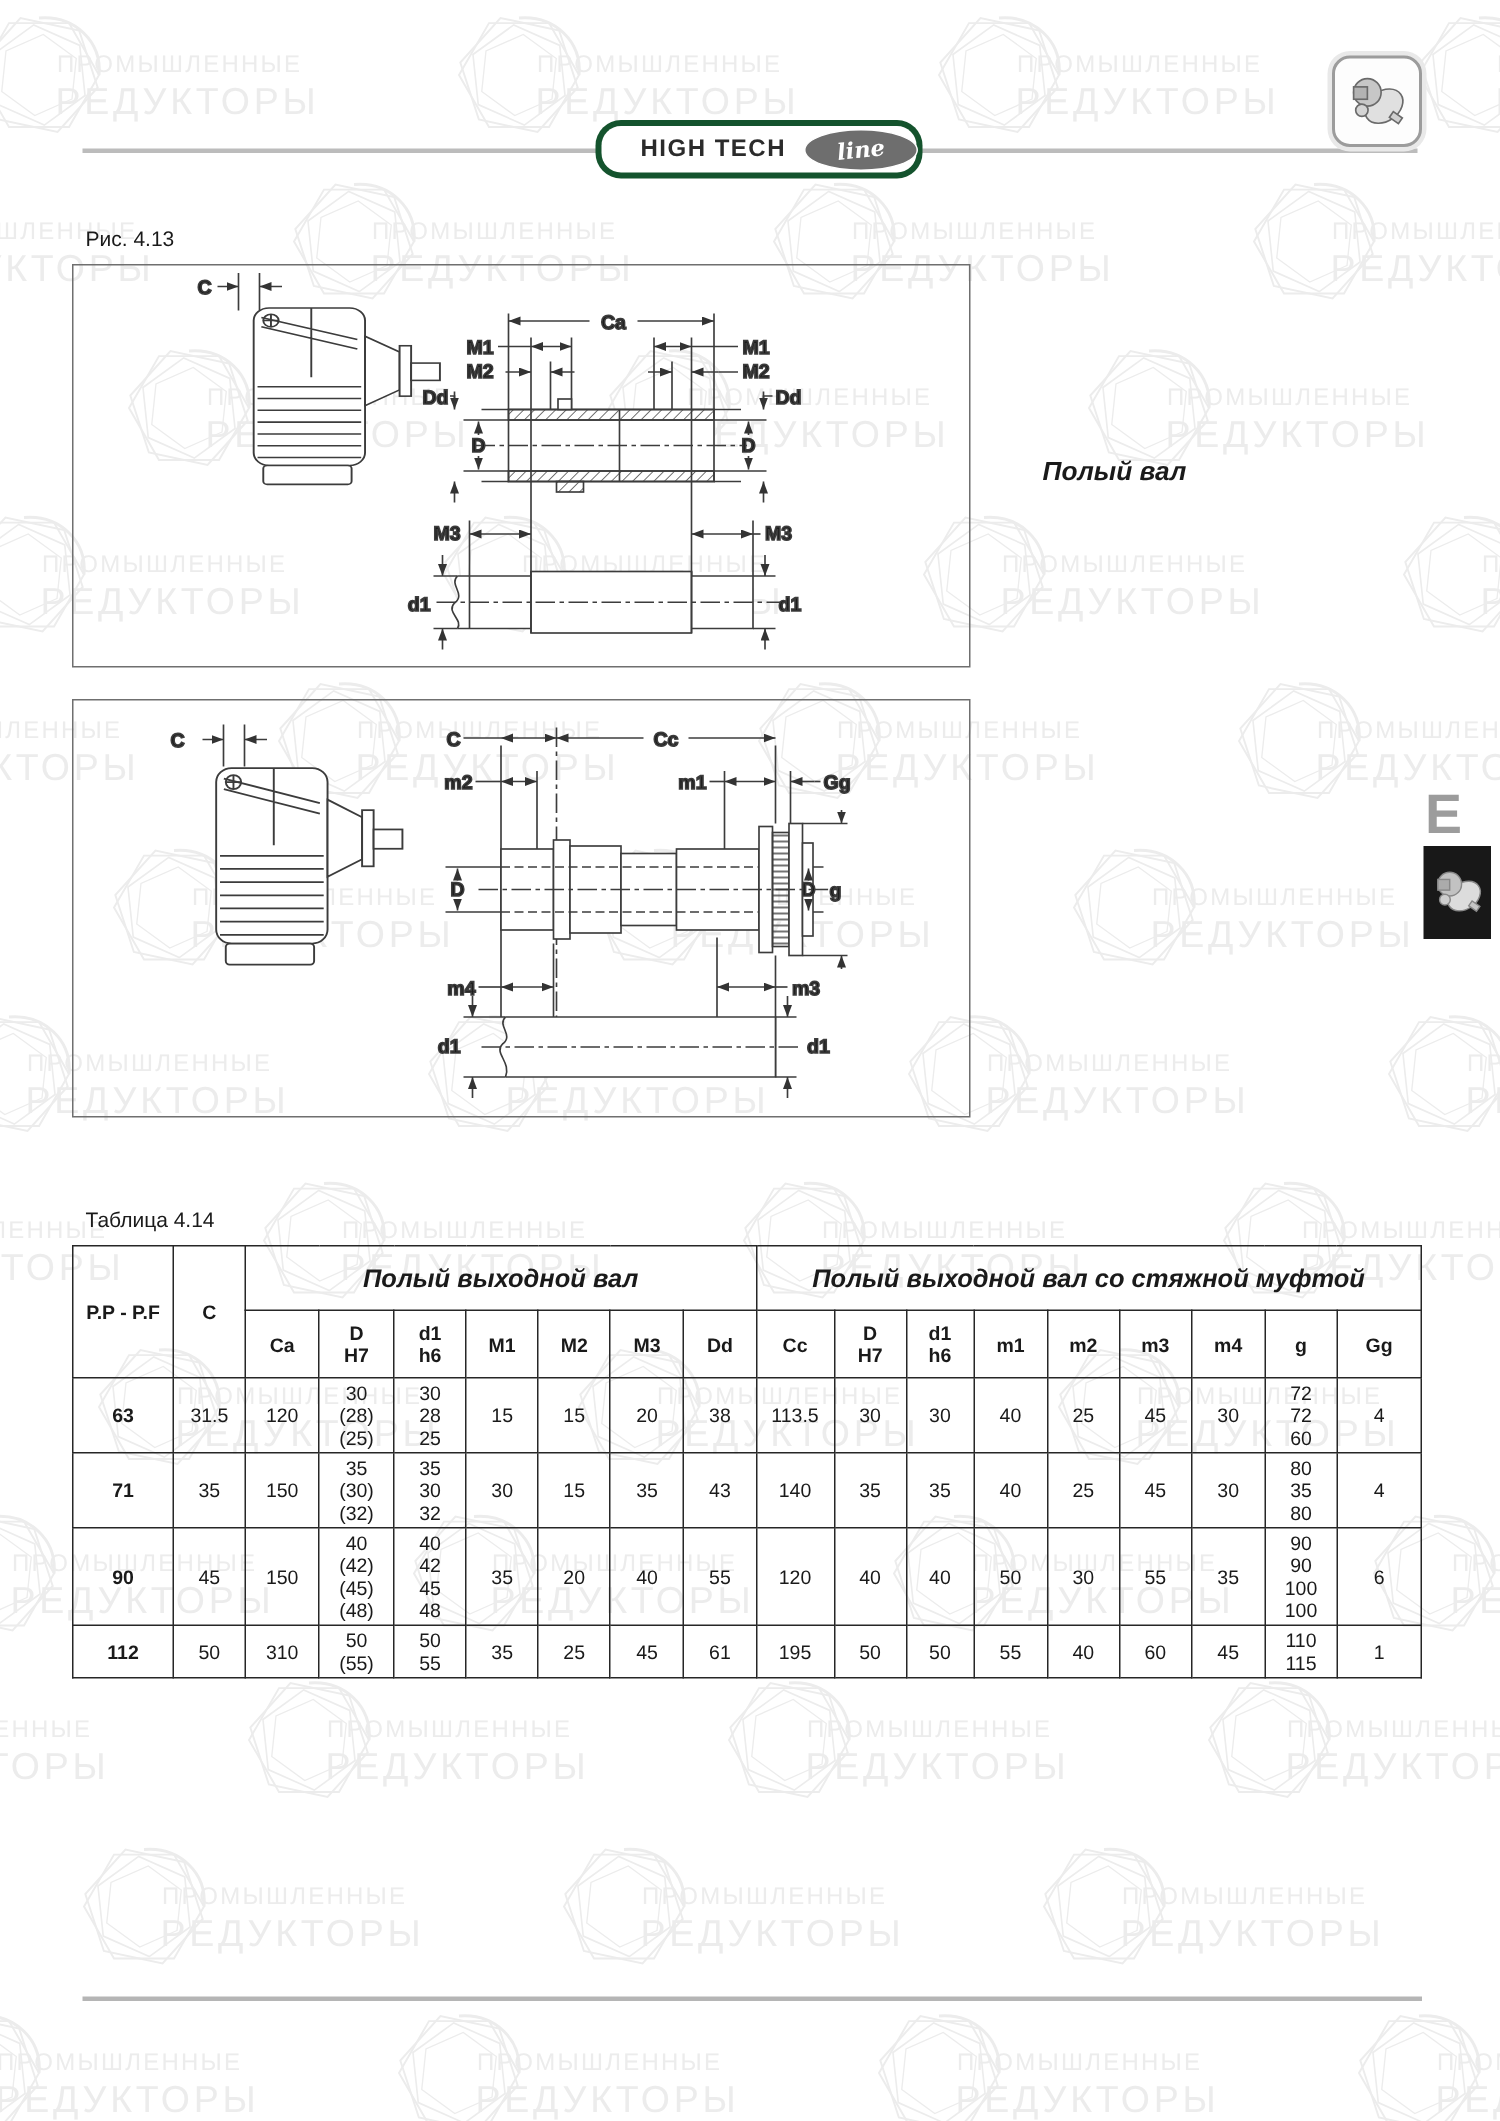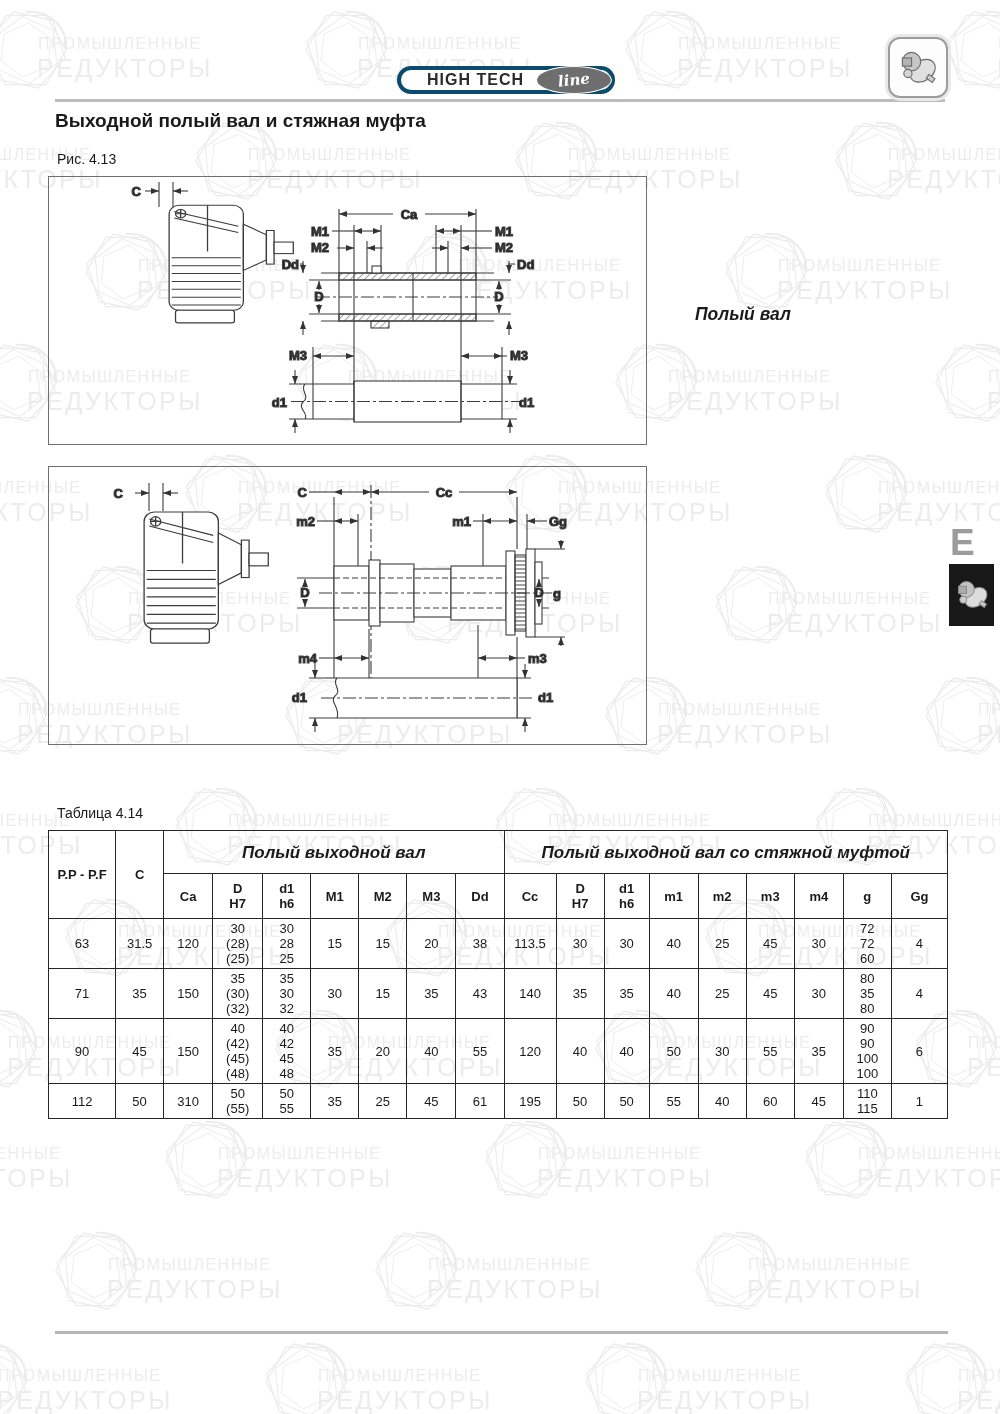--- a/index.html
+++ b/index.html
@@ -6,21 +6,21 @@
   body{width:1000px;height:1414px;background:#fff;font-family:"Liberation Sans",sans-serif;color:#1a1a1a;}
   .page{position:relative;width:1000px;height:1414px;overflow:hidden;background:#fff;}
   
   .wm-layer{position:absolute;inset:0;z-index:0;}
   .wm{position:absolute;width:300px;height:100px;}
   .wm-t1{position:absolute;left:58px;top:33px;font-size:16px;letter-spacing:1.5px;color:#ececec;}
   .wm-t2{position:absolute;left:57px;top:52px;font-size:25px;letter-spacing:2.5px;color:#ececec;}
   .content{position:absolute;inset:0;z-index:1;}
   
   .hdr-rule{position:absolute;left:55px;top:99px;width:890px;height:3px;background:#bcbcbc;}
-  .brand-pill{position:absolute;left:397px;top:66px;width:218px;height:28px;background:#0c4a6e;border-radius:17px;padding:0;}
+  .brand-pill{position:absolute;left:397px;top:80px;width:218px;height:39px;background:#14532d;border-radius:17px;padding:0;}
   .brand-inner{position:absolute;left:4px;top:4px;right:4px;bottom:4px;background:#fff;border-radius:13px;display:flex;align-items:center;}
   .brand-name{flex:1;text-align:center;font-weight:bold;font-size:16px;letter-spacing:1px;color:#2b2b2b;padding-left:14px;}
   .brand-oval{width:74px;height:26px;margin-right:-1px;background:#6e6e6e;border:1.5px solid #fff;border-radius:50%;display:flex;align-items:center;justify-content:center;}
   .brand-oval span{color:#fff;font-family:"DejaVu Serif",serif;font-style:italic;font-weight:bold;font-size:15px;transform:rotate(-6deg);}
   .corner-icon{position:absolute;left:888px;top:37px;width:56px;height:57px;background:#fdfdfd;border:2.5px solid #9c9c9c;border-radius:12px;box-shadow:0 0 0 3px #e9e9e9;display:flex;align-items:center;justify-content:center;}
   
   .page-title{position:absolute;left:55px;top:110px;font-size:19px;font-weight:bold;}
   .fig-label{position:absolute;left:57px;top:151px;font-size:14px;}
   .tbl-label{position:absolute;left:57px;top:805px;font-size:14px;}
   
@@ -34,21 +34,21 @@
   .fig line,.fig polyline,.fig path,.fig rect,.fig polygon{vector-effect:none;}
   
   .tab-letter{position:absolute;left:950px;top:522px;font-size:37px;font-weight:bold;color:#9c9c9c;}
   .tab-icon{position:absolute;left:949px;top:564px;width:45px;height:62px;background:#181818;display:flex;align-items:center;justify-content:center;}
   
   .dim-table{position:absolute;left:48px;top:830px;border-collapse:collapse;table-layout:fixed;width:900px;font-size:13px;}
   .dim-table td,.dim-table th{border:1px solid #262626;text-align:center;vertical-align:middle;padding:2px 0;line-height:15px;white-space:pre-line;font-weight:normal;}
   .dim-table th{font-weight:bold;}
   .dim-table .grp{font-size:17px;font-style:italic;height:38px;}
   .dim-table .sub{height:40px;}
-  .dim-table td.sz{font-weight:normal;}
+  .dim-table td.sz{font-weight:bold;}
   
   .ftr-rule{position:absolute;left:55px;top:1331px;width:893px;height:2.5px;background:#b5b5b5;}
   .ftr-num{position:absolute;top:1338px;left:0;width:948px;text-align:right;}
   .ftr-num .e{font-weight:bold;font-size:15px;}
   .ftr-num .n{font-size:13px;}
 </style>
 </head>
 <body>
 
 <div class="page">
@@ -683,21 +683,20 @@
         <g stroke="#6a6a6a" stroke-width="1.2">
           <ellipse cx="29" cy="27" rx="15" ry="11" fill="#e0e0e0" transform="rotate(-35 29 27)"></ellipse>
           <circle cx="17" cy="17" r="10" fill="#c7c7c7"></circle>
           <rect x="7" y="13" width="10" height="9" fill="#b3b3b3"></rect>
           <circle cx="13" cy="30" r="4.5" fill="#d4d4d4"></circle>
           <rect x="34" y="33" width="8" height="5" fill="#cfcfcf" transform="rotate(35 38 35)"></rect>
         </g>
       </svg>
     </div>
 
-    <div class="page-title">Выходной полый вал и стяжная муфта</div>
     <div class="fig-label">Рис. 4.13</div>
 
     <div class="figbox figbox1">
       <svg class="fig" width="597" height="267" viewBox="0 0 597 267">
         <defs>
           <marker id="f1a" markerWidth="9" markerHeight="8" refX="8" refY="3" orient="auto-start-reverse" markerUnits="userSpaceOnUse">
             <path d="M0,0 L8,3 L0,6 Z" fill="#333"></path>
           </marker>
           <pattern id="f1h" width="5" height="5" patternUnits="userSpaceOnUse" patternTransform="rotate(45)">
             <line x1="0" y1="0" x2="0" y2="5" stroke="#555" stroke-width="1.1"></line>

